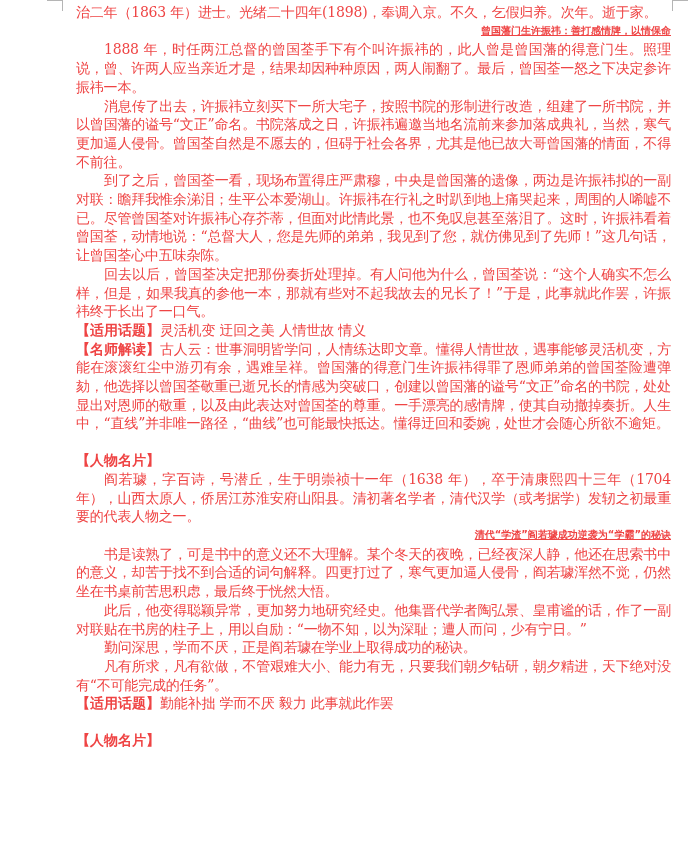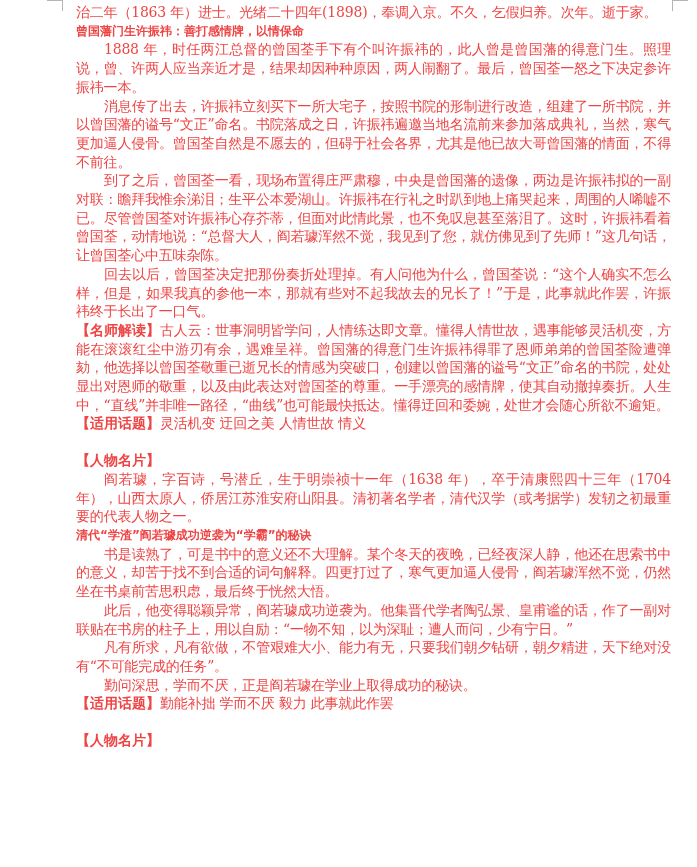--- a/index.html
+++ b/index.html
@@ -20,27 +20,28 @@
     letter-spacing: -0.2px;
     margin-left: 18px;
   }
   .page p { margin: 0; text-align: justify; }
   .ind { text-indent: 2em; }
   
   .song { font-style: normal; }
   .kai  { }
   .art-title {
     margin: 0;
-    font-size: 12px;
+    font-size: 10px;
     line-height: 18.7px;
     font-weight: bold;
     font-style: normal;
-    text-align: left;
+    text-align: right;
     font-family: "DejaVu Sans", sans-serif;
     letter-spacing: 0;
+    text-decoration: underline;
   }
   .tag {
     font-weight: bold;
     font-style: normal;
     font-family: "DejaVu Sans", sans-serif;
     letter-spacing: 0;
   }
   .spacer { height: 18px; }
   
   .cropmark {
@@ -58,38 +59,38 @@
 
   <div class="cropmark cm-tl"></div>
   <div class="cropmark cm-tr"></div>
 
   <p class="song">治二年（1863 年）进士。光绪二十四年(1898)，奉调入京。不久，乞假归养。次年。逝于家。</p>
 
   <h1 class="art-title">曾国藩门生许振祎：善打感情牌，以情保命</h1>
 
   <p class="kai ind">1888 年，时任两江总督的曾国荃手下有个叫许振祎的，此人曾是曾国藩的得意门生。照理说，曾、许两人应当亲近才是，结果却因种种原因，两人闹翻了。最后，曾国荃一怒之下决定参许振祎一本。</p>
   <p class="kai ind">消息传了出去，许振祎立刻买下一所大宅子，按照书院的形制进行改造，组建了一所书院，并以曾国藩的谥号“文正”命名。书院落成之日，许振祎遍邀当地名流前来参加落成典礼，当然，寒气更加逼人侵骨。曾国荃自然是不愿去的，但碍于社会各界，尤其是他已故大哥曾国藩的情面，不得不前往。</p>
-  <p class="kai ind">到了之后，曾国荃一看，现场布置得庄严肃穆，中央是曾国藩的遗像，两边是许振祎拟的一副对联：瞻拜我惟余涕泪；生平公本爱湖山。许振祎在行礼之时趴到地上痛哭起来，周围的人唏嘘不已。尽管曾国荃对许振祎心存芥蒂，但面对此情此景，也不免叹息甚至落泪了。这时，许振祎看着曾国荃，动情地说：“总督大人，阎若璩浑然不觉，我见到了您，就仿佛见到了先师！”这几句话，让曾国荃心中五味杂陈。</p>
+  <p class="kai ind">到了之后，曾国荃一看，现场布置得庄严肃穆，中央是曾国藩的遗像，两边是许振祎拟的一副对联：瞻拜我惟余涕泪；生平公本爱湖山。许振祎在行礼之时趴到地上痛哭起来，周围的人唏嘘不已。尽管曾国荃对许振祎心存芥蒂，但面对此情此景，也不免叹息甚至落泪了。这时，许振祎看着曾国荃，动情地说：“总督大人，您是先师的弟弟，我见到了您，就仿佛见到了先师！”这几句话，让曾国荃心中五味杂陈。</p>
   <p class="kai ind">回去以后，曾国荃决定把那份奏折处理掉。有人问他为什么，曾国荃说：“这个人确实不怎么样，但是，如果我真的参他一本，那就有些对不起我故去的兄长了！”于是，此事就此作罢，许振祎终于长出了一口气。</p>
 
+  <p class="song"><span class="tag">【适用话题】</span><span>灵活机变 迂回之美 人情世故 情义</span></p>
+
   <p class="song"><span class="tag">【名师解读】</span><span>古人云：世事洞明皆学问，人情练达即文章。懂得人情世故，遇事能够灵活机变，方能在滚滚红尘中游刃有余，遇难呈祥。曾国藩的得意门生许振祎得罪了恩师弟弟的曾国荃险遭弹劾，他选择以曾国荃敬重已逝兄长的情感为突破口，创建以曾国藩的谥号“文正”命名的书院，处处显出对恩师的敬重，以及由此表达对曾国荃的尊重。一手漂亮的感情牌，使其自动撤掉奏折。人生中，“直线”并非唯一路径，“曲线”也可能最快抵达。懂得迂回和委婉，处世才会随心所欲不逾矩。</span></p>
-
-  <p class="song"><span class="tag">【适用话题】</span><span>灵活机变 迂回之美 人情世故 情义</span></p>
 
   <div class="spacer"></div>
 
   <p class="song"><span class="tag">【人物名片】</span></p>
   <p class="song ind">阎若璩，字百诗，号潜丘，生于明崇祯十一年（1638 年），卒于清康熙四十三年（1704 年），山西太原人，侨居江苏淮安府山阳县。清初著名学者，清代汉学（或考据学）发轫之初最重要的代表人物之一。</p>
 
   <h1 class="art-title">清代“学渣”阎若璩成功逆袭为“学霸”的秘诀</h1>
 
   <p class="kai ind">书是读熟了，可是书中的意义还不大理解。某个冬天的夜晚，已经夜深人静，他还在思索书中的意义，却苦于找不到合适的词句解释。四更打过了，寒气更加逼人侵骨，阎若璩浑然不觉，仍然坐在书桌前苦思积虑，最后终于恍然大悟。</p>
-  <p class="kai ind">此后，他变得聪颖异常，阎若璩成功逆袭为。他集晋代学者陶弘景、皇甫谧的话，作了一副对联贴在书房的柱子上，用以自励：“一物不知，以为深耻；遭人而问，少有宁日。”</p>
+  <p class="kai ind">此后，他变得聪颖异常，更加努力地研究经史。他集晋代学者陶弘景、皇甫谧的话，作了一副对联贴在书房的柱子上，用以自励：“一物不知，以为深耻；遭人而问，少有宁日。”</p>
+  <p class="kai ind">勤问深思，学而不厌，正是阎若璩在学业上取得成功的秘诀。</p>
   <p class="kai ind">凡有所求，凡有欲做，不管艰难大小、能力有无，只要我们朝夕钻研，朝夕精进，天下绝对没有“不可能完成的任务”。</p>
-  <p class="kai ind">勤问深思，学而不厌，正是阎若璩在学业上取得成功的秘诀。</p>
 
 
   <p class="song"><span class="tag">【适用话题】</span><span>勤能补拙 学而不厌 毅力 此事就此作罢</span></p>
 
   <div class="spacer"></div>
 
   <p class="song"><span class="tag">【人物名片】</span></p>
 
 </div>
 

